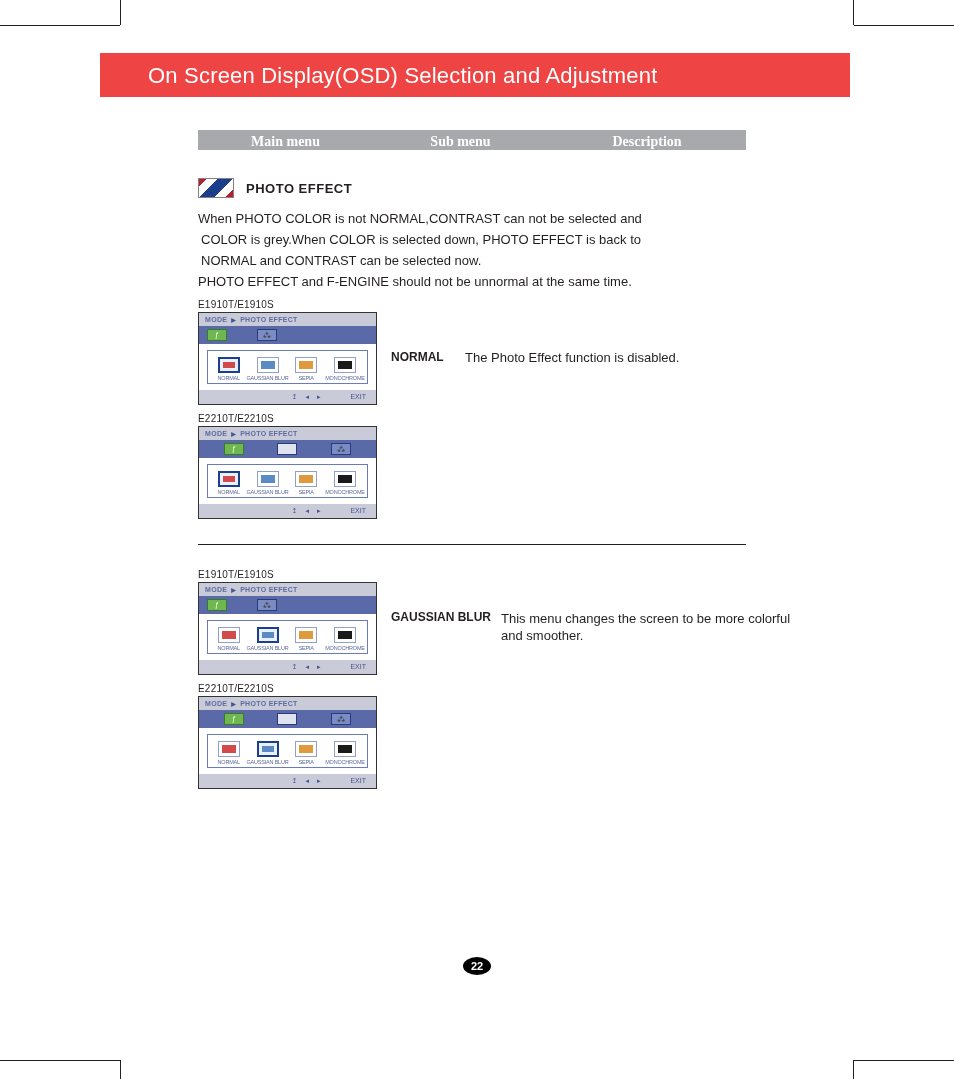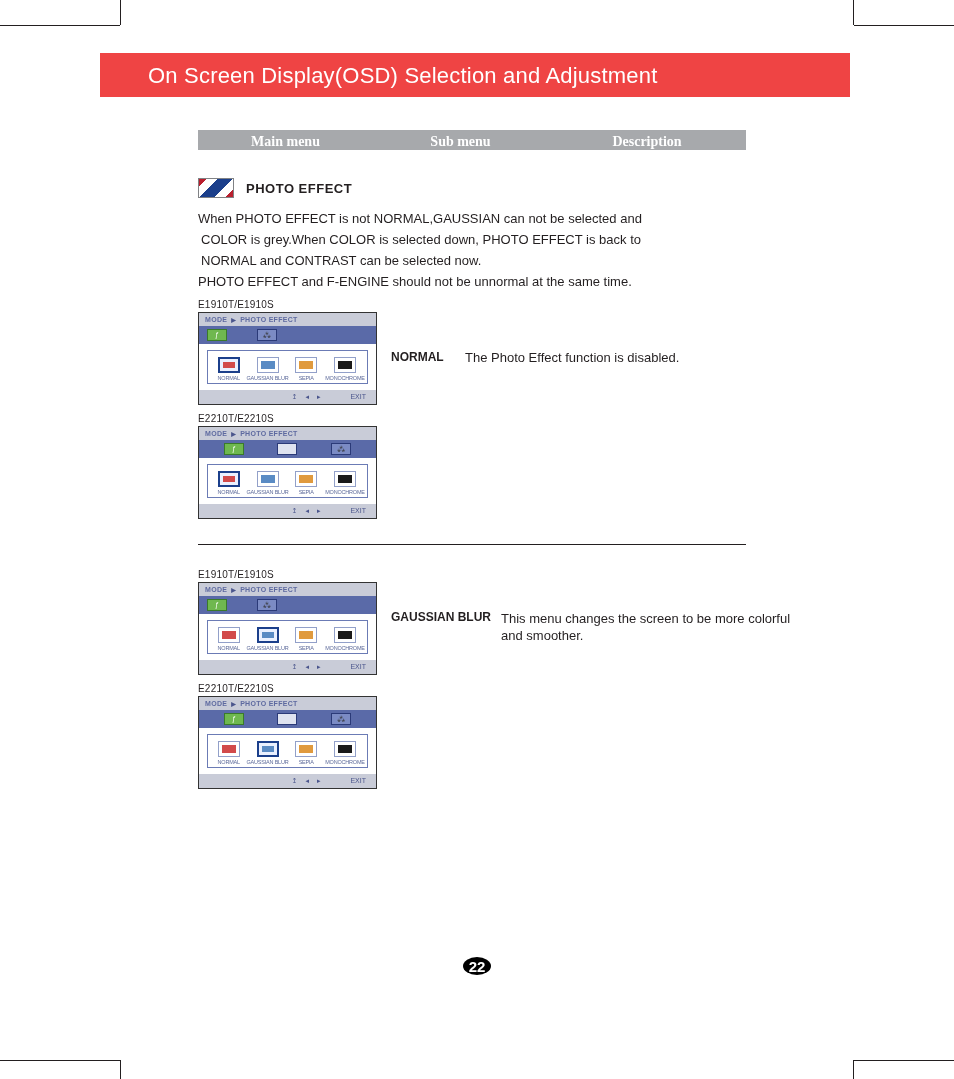--- a/index.html
+++ b/index.html
@@ -72,21 +72,21 @@
   .osd-ico.blue::after { content: ""; position: absolute; inset: 3px; background: #5a8bc4; }
   .osd-ico.orange::after { content: ""; position: absolute; inset: 3px; background: #e09a3e; }
   .osd-ico.mono::after { content: ""; position: absolute; inset: 3px; background: #1a1a1a; }
   .osd-clabel { font-size: 5.5px; color: #5d6a9a; text-align: center; letter-spacing: -.2px; white-space: nowrap; }
   .osd-ftr { background: #c9ccd8; height: 14px; display: flex; align-items: center; justify-content: flex-end;
              gap: 12px; padding: 0 10px; font-size: 7px; color: #4a558c; }
   .osd-ftr .navicons { display: flex; gap: 8px; margin-right: 18px; }
 
   .page-num { position: absolute; left: 50%; transform: translateX(-50%); top: 957px; }
   .page-num .oval { width: 28px; height: 18px; background: #000; color: #fff; border-radius: 50%;
-                    display: flex; align-items: center; justify-content: center; font-size: 15px; font-weight: 700; }
+                    display: flex; align-items: center; justify-content: center; font-size: 11px; font-weight: 700; }
 </style>
 </head>
 <body>
 
 <div class="tmark-h"></div>
 <div class="tmark-v"></div>
 <div class="rmark-v"></div>
 <div class="rmark-h"></div>
 <div class="bmark-h"></div>
 <div class="bmark-v"></div>
@@ -103,21 +103,21 @@
     <div class="c3">Description</div>
   </div>
 
   <div class="section">
 
     <div class="section-head">
       <div class="uk-icon"></div>
       <div class="sect-title">PHOTO EFFECT</div>
     </div>
 
-    <p class="para">When PHOTO EFFECT is not NORMAL,GAUSSIAN can not be selected and</p>
+    <p class="para">When PHOTO COLOR is not NORMAL,CONTRAST can not be selected and</p>
     <p class="para indent"> COLOR is grey.When COLOR is selected down, PHOTO EFFECT is back to</p>
     <p class="para indent"> NORMAL and CONTRAST can be selected now.</p>
     <p class="para">PHOTO EFFECT and F-ENGINE should not be unnormal at the same time.</p>
 
     <div class="model-lbl">E1910T/E1910S</div>
     <div class="row">
       <div class="osd">
         <div class="osd-hdr">
           <span>MODE</span>
           <span class="arrow">▶</span>

